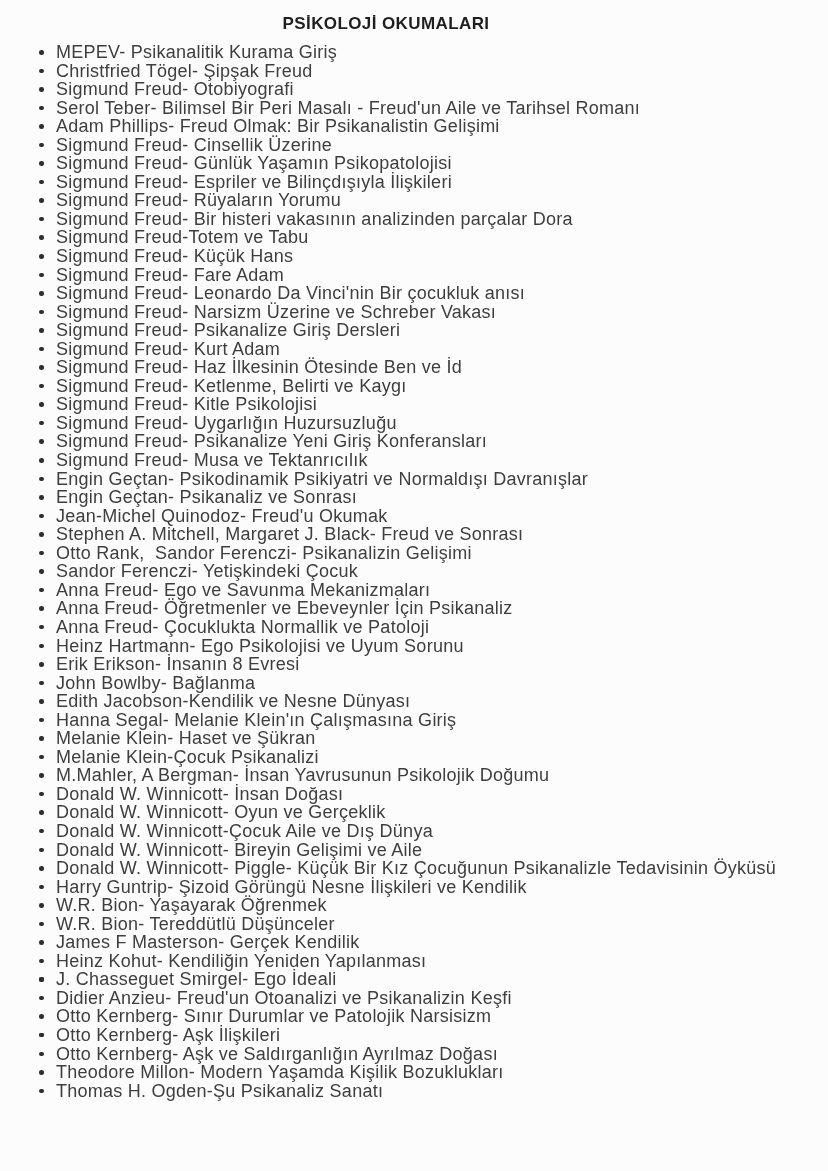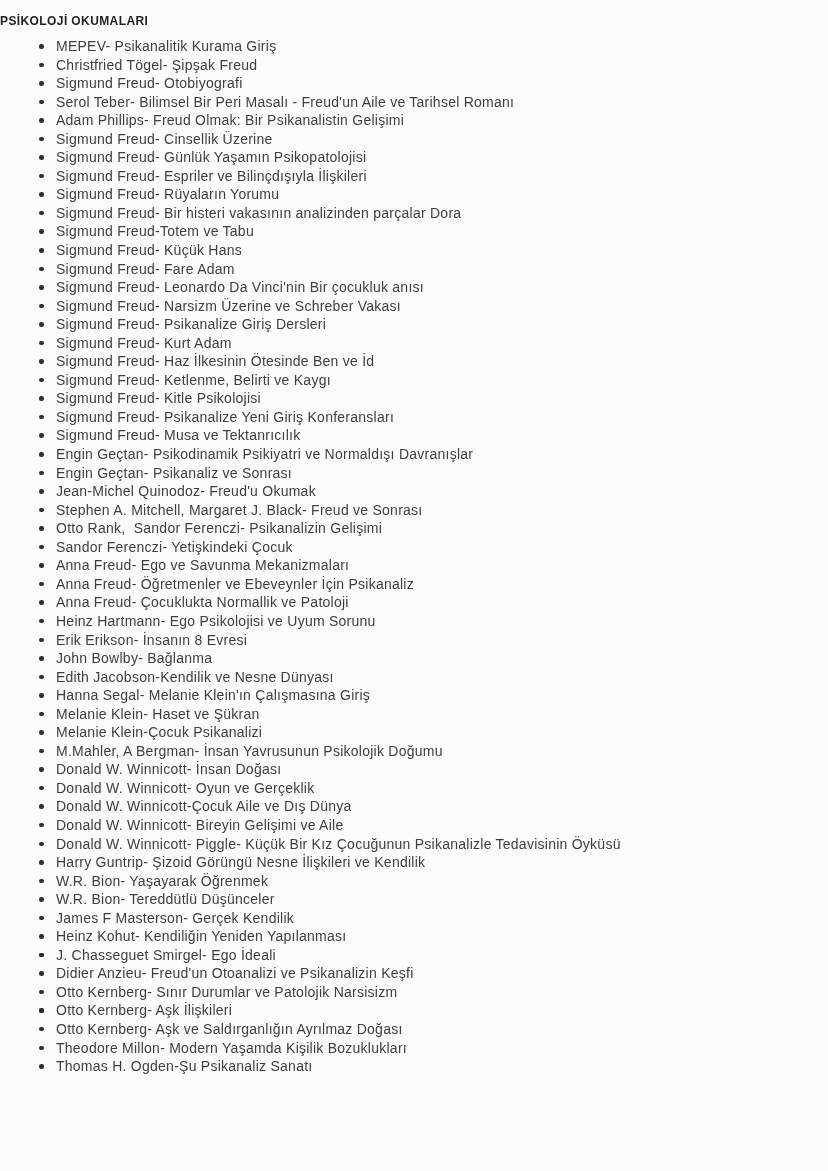--- a/index.html
+++ b/index.html
@@ -13,34 +13,35 @@
     font-family: "Liberation Sans", sans-serif;
     overflow: hidden;
   }
   .page {
     width: 828px;
     height: 1171px;
     box-sizing: border-box;
     padding-top: 14px;
   }
   .title {
+    text-align: center;
     padding-right: 56px; 
-    font-size: 12px;
+    font-size: 17px;
     font-weight: bold;
     letter-spacing: 0.4px;
     color: #1f1f1f;
   }
   ul.reading-list {
     list-style: none;
     margin: 9px 0 0 0;
     padding: 0 0 0 56px;
   }
   ul.reading-list li {
     position: relative;
-    font-size: 14px;
+    font-size: 18px;
     line-height: 18.55px;
     letter-spacing: 0.25px;
     color: #3e3e3e;
   }
   ul.reading-list li .bullet {
     position: absolute;
     left: -17px;
     top: 7px;
     width: 4.5px;
     height: 4.5px;
@@ -133,20 +134,24 @@
       <li>
     <span class="bullet"></span>
     <span class="item-text">Sigmund Freud- Ketlenme, Belirti ve Kaygı</span>
   </li>
       <li>
     <span class="bullet"></span>
     <span class="item-text">Sigmund Freud- Kitle Psikolojisi</span>
   </li>
       <li>
     <span class="bullet"></span>
+    <span class="item-text">Sigmund Freud- Uygarlığın Huzursuzluğu</span>
+  </li>
+      <li>
+    <span class="bullet"></span>
     <span class="item-text">Sigmund Freud- Psikanalize Yeni Giriş Konferansları</span>
   </li>
       <li>
     <span class="bullet"></span>
     <span class="item-text">Sigmund Freud- Musa ve Tektanrıcılık</span>
   </li>
       <li>
     <span class="bullet"></span>
     <span class="item-text">Engin Geçtan- Psikodinamik Psikiyatri ve Normaldışı Davranışlar</span>
   </li>

